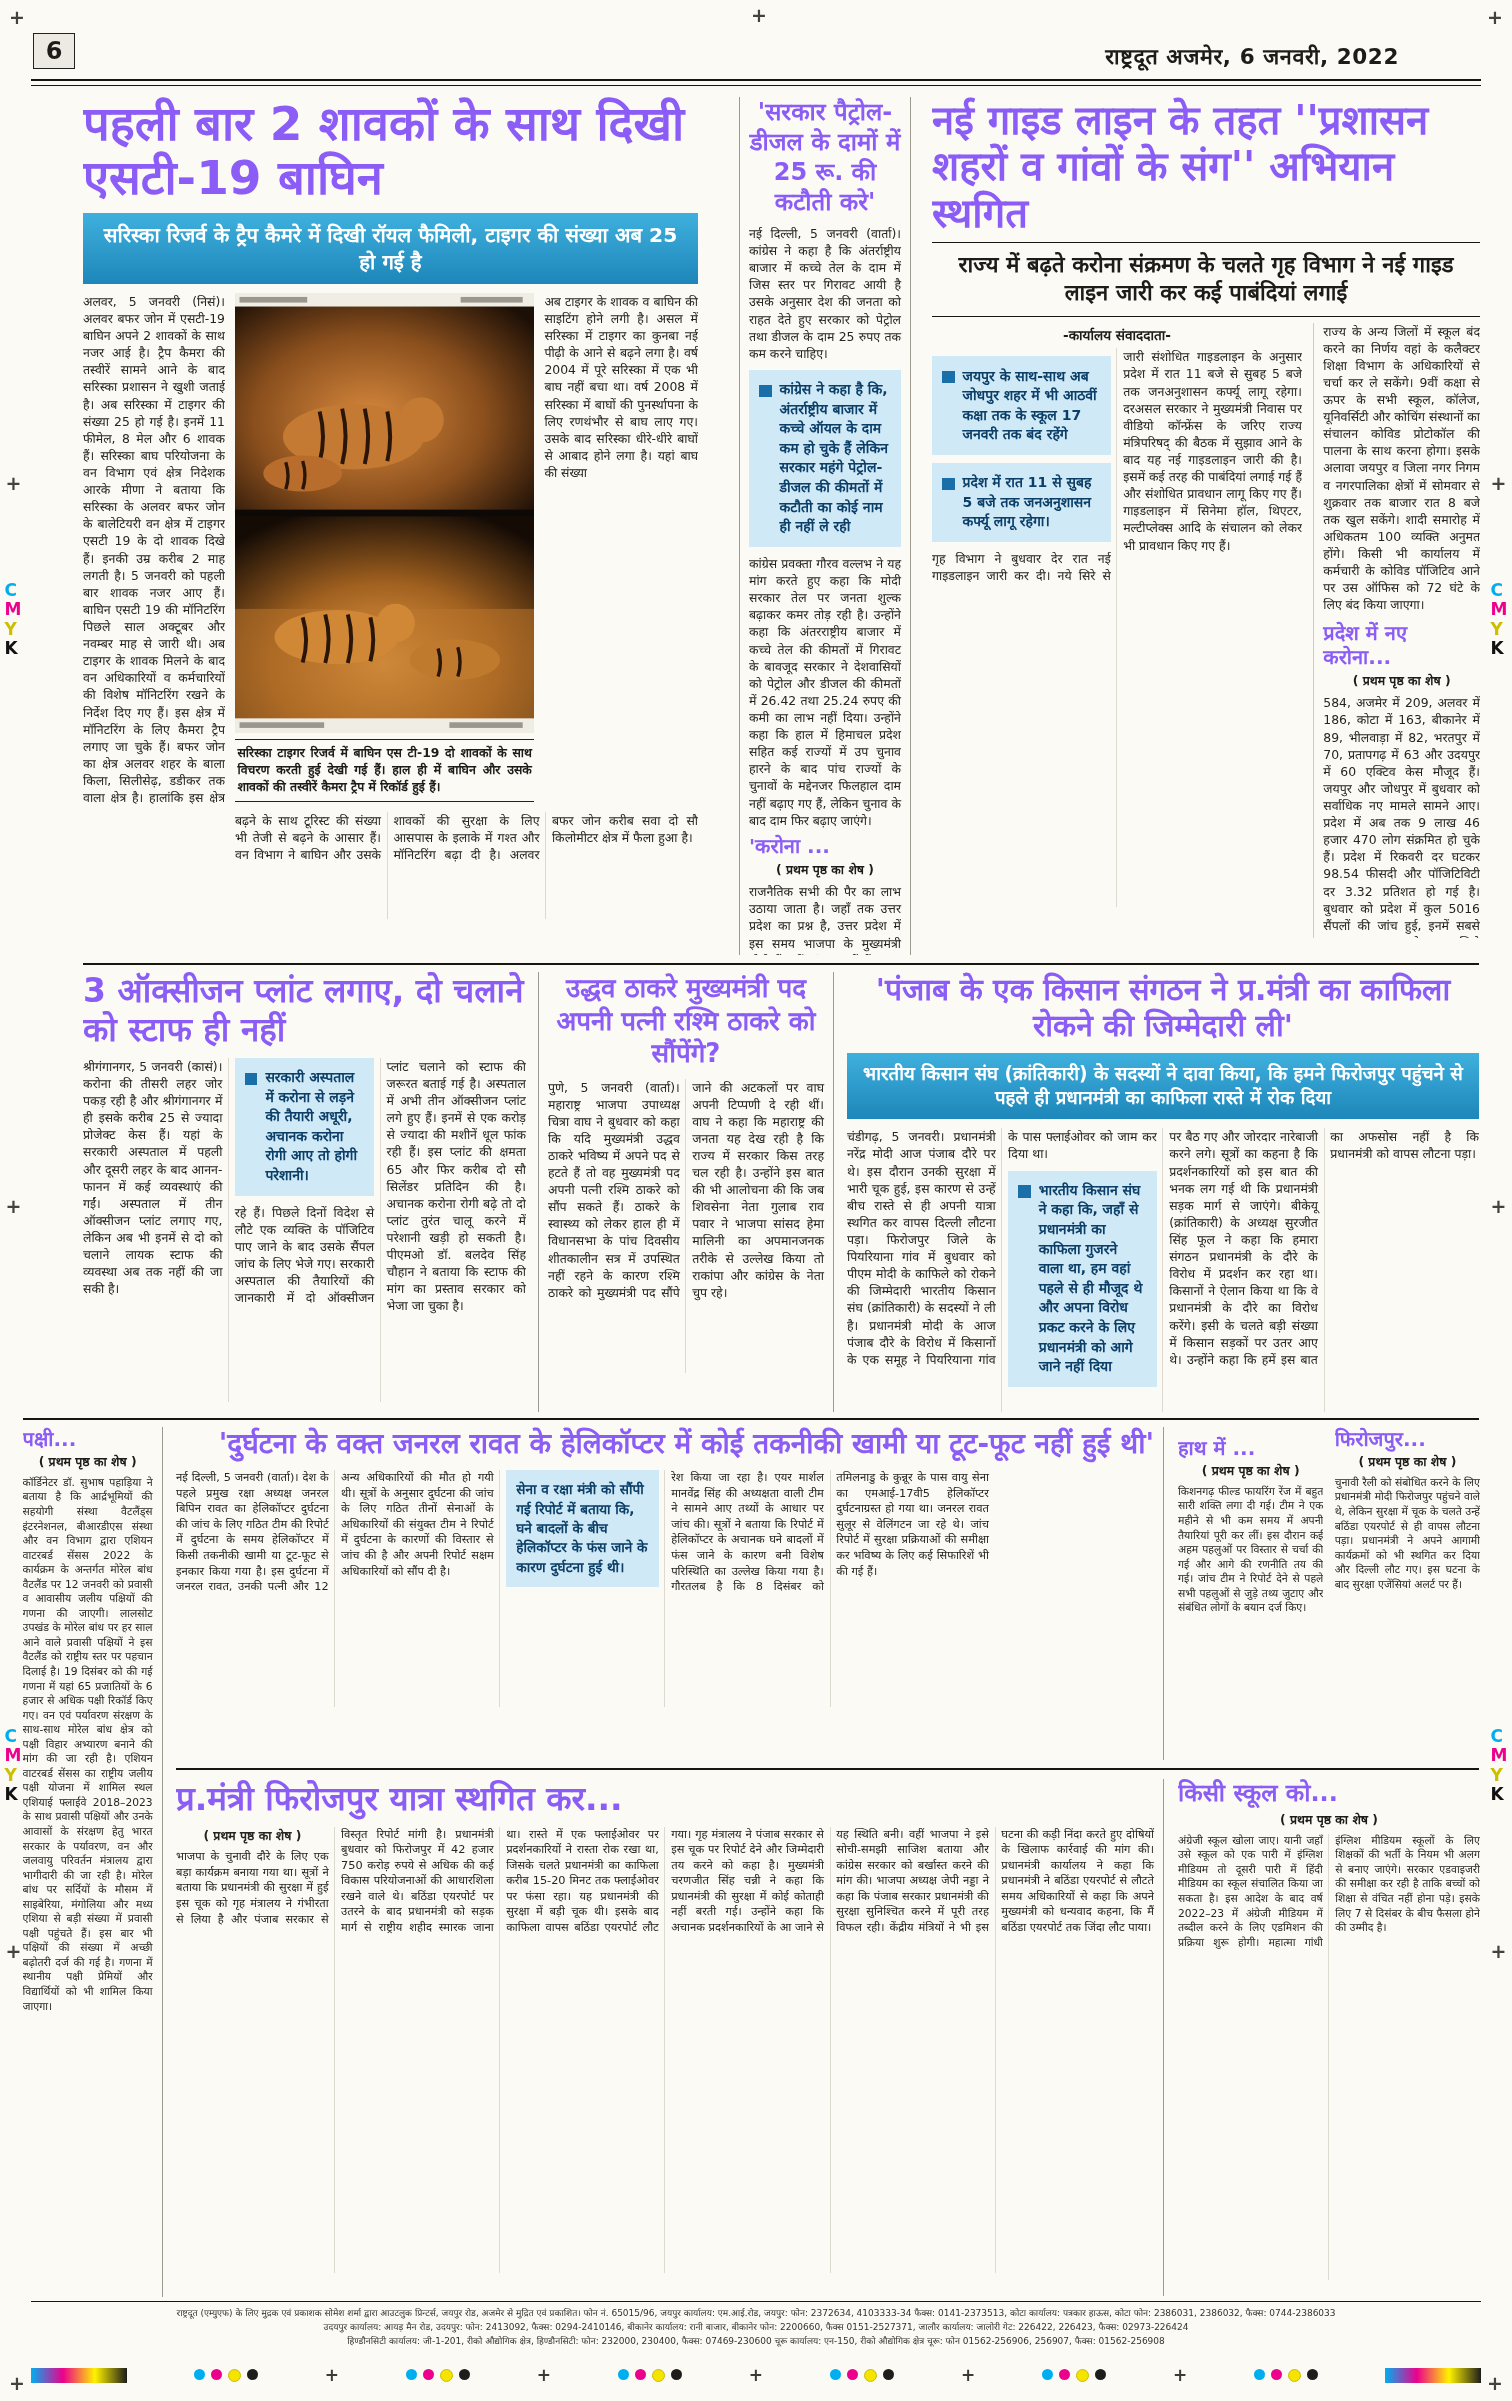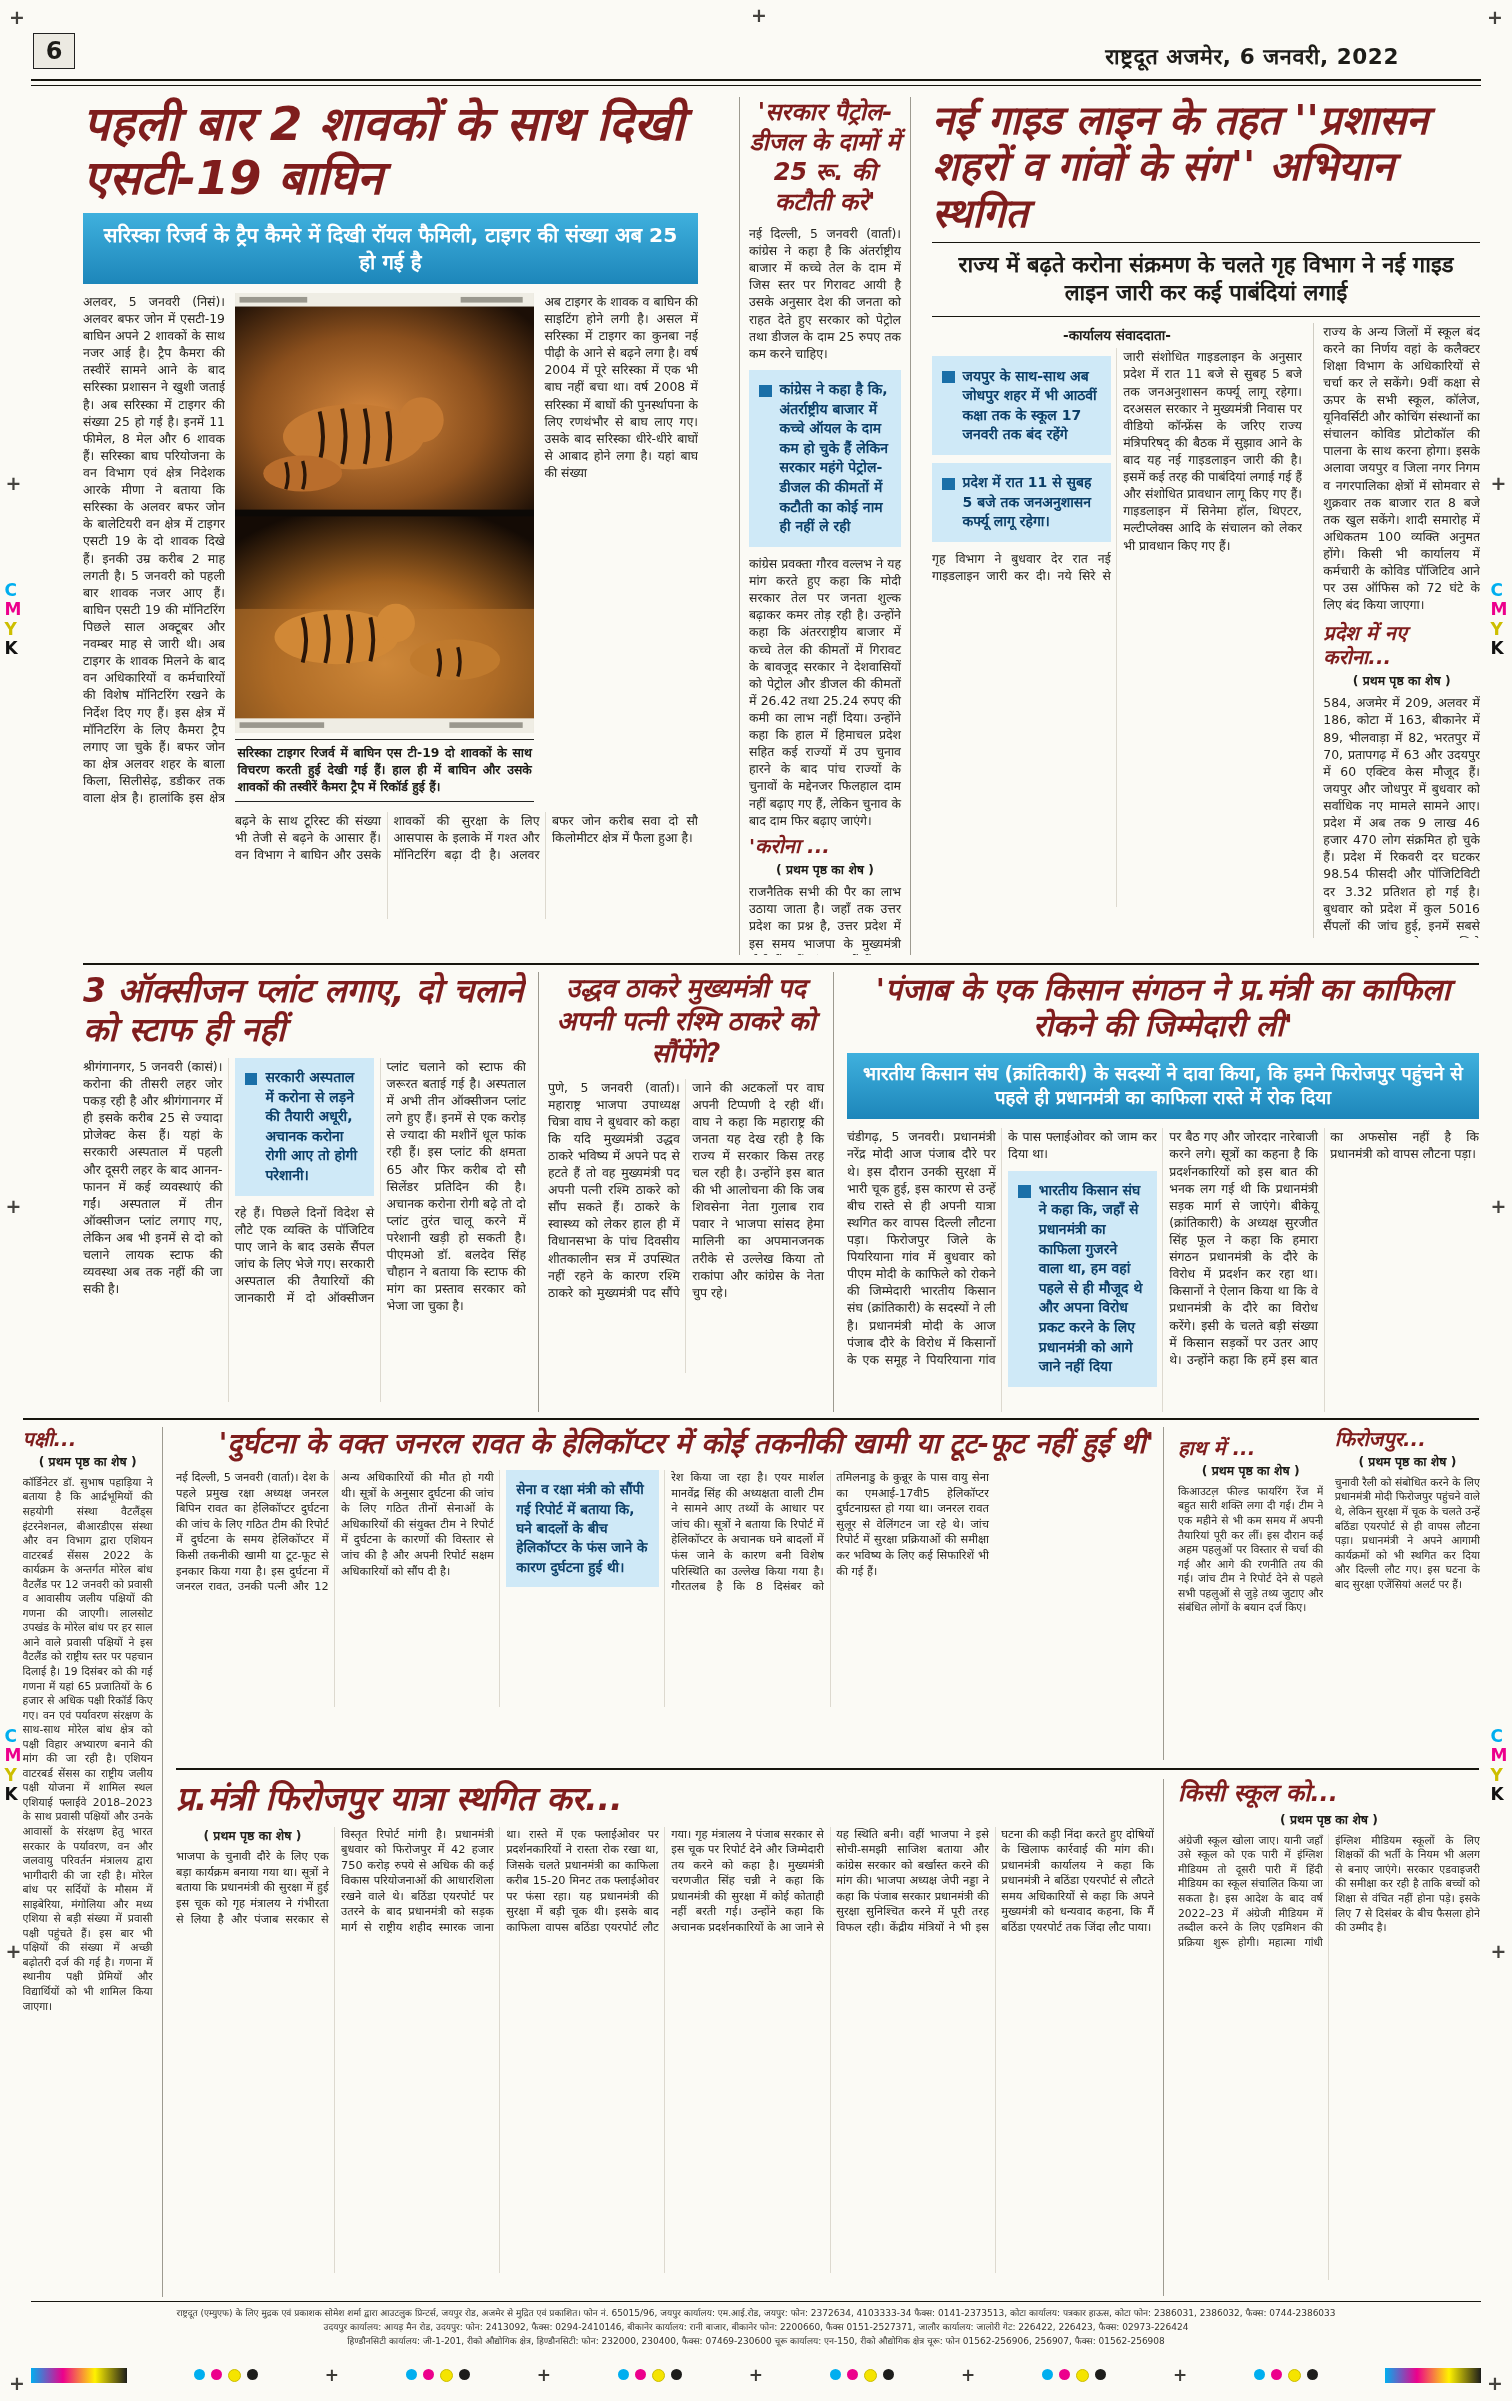--- a/index.html
+++ b/index.html
@@ -13,21 +13,21 @@
   .pgnum{position:absolute;left:33px;top:33px;width:40px;height:34px;border:1.7px solid #222;
          background:#eceae2;display:flex;align-items:center;justify-content:center;
          font-size:24px;font-weight:bold;}
   .masthead{position:absolute;right:113px;top:41px;font-size:21.5px;font-weight:bold;letter-spacing:0.6px;}
   .hrule{position:absolute;left:31px;right:31px;border-top:2.3px solid #17160f;}
   .hrule.thin{border-top-width:1.1px;}
   
   .art{position:absolute;overflow:hidden;}
   .vr-l{border-left:1.1px solid #9d9a90;padding-left:9px;}
   .vr-r{border-right:1.1px solid #9d9a90;padding-right:9px;}
-  h1,h2,h3{margin:0;font-weight:800;color:#7f1d1d;font-style:italic;}
+  h1,h2,h3{margin:0;font-weight:800;color:#8b5cf6;}
   .h-tiger{font-size:47px;line-height:1.14;}
   .h-guideline{font-size:40px;line-height:1.16;}
   .h-petrol{font-size:24px;line-height:1.25;text-align:center;}
   .h-oxygen{font-size:33px;line-height:1.18;}
   .h-uddhav{font-size:26px;line-height:1.25;text-align:center;}
   .h-punjab{font-size:30px;line-height:1.2;text-align:center;}
   .h-heli{font-size:28px;line-height:1.22;text-align:right;}
   .h-pm{font-size:33px;line-height:1.2;}
   .h-sec{font-size:20px;line-height:1.2;margin:5.6px 0 2.3px 0;}
   .h-school{font-size:24px;line-height:1.2;margin:0 0 3.4px 0;}
@@ -258,21 +258,21 @@
       <div class="plainbox">सेना व रक्षा मंत्री को सौंपी गई रिपोर्ट में बताया कि, घने बादलों के बीच हेलिकॉप्टर के फंस जाने के कारण दुर्घटना हुई थी।</div>
       <p style="margin:0">रेश किया जा रहा है। एयर मार्शल मानवेंद्र सिंह की अध्यक्षता वाली टीम ने सामने आए तथ्यों के आधार पर जांच की। सूत्रों ने बताया कि रिपोर्ट में हेलिकॉप्टर के अचानक घने बादलों में फंस जाने के कारण बनी विशेष परिस्थिति का उल्लेख किया गया है। गौरतलब है कि 8 दिसंबर को तमिलनाडु के कुन्नूर के पास वायु सेना का एमआई-17वी5 हेलिकॉप्टर दुर्घटनाग्रस्त हो गया था। जनरल रावत सुलूर से वेलिंगटन जा रहे थे। जांच रिपोर्ट में सुरक्षा प्रक्रियाओं की समीक्षा कर भविष्य के लिए कई सिफारिशें भी की गई हैं।</p>
     </div>
   </div>
 
   <div class="art" style="left:1178px;top:1427px;width:302px;height:333px">
     <div class="r3-flex">
       <div class="r3-col">
         <h3 class="h-sec" style="margin-top:9px">हाथ में ...</h3>
         <div class="cont">( प्रथम पृष्ठ का शेष )</div>
-        <p class="body small" style="margin:0">किआउटल़ फील्ड फायरिंग रेंज में बहुत सारी शक्ति लगा दी गई। टीम ने एक महीने से भी कम समय में अपनी तैयारियां पूरी कर लीं। इस दौरान कई अहम पहलुओं पर विस्तार से चर्चा की गई और आगे की रणनीति तय की गई। जांच टीम ने रिपोर्ट देने से पहले सभी पहलुओं से जुड़े तथ्य जुटाए और संबंधित लोगों के बयान दर्ज किए।</p>
+        <p class="body small" style="margin:0">किशनगढ़ फील्ड फायरिंग रेंज में बहुत सारी शक्ति लगा दी गई। टीम ने एक महीने से भी कम समय में अपनी तैयारियां पूरी कर लीं। इस दौरान कई अहम पहलुओं पर विस्तार से चर्चा की गई और आगे की रणनीति तय की गई। जांच टीम ने रिपोर्ट देने से पहले सभी पहलुओं से जुड़े तथ्य जुटाए और संबंधित लोगों के बयान दर्ज किए।</p>
       </div>
       <div class="r3-col">
         <h3 class="h-sec" style="margin-top:0">फिरोजपुर...</h3>
         <div class="cont">( प्रथम पृष्ठ का शेष )</div>
         <p class="body small" style="margin:0">चुनावी रैली को संबोधित करने के लिए प्रधानमंत्री मोदी फिरोजपुर पहुंचने वाले थे, लेकिन सुरक्षा में चूक के चलते उन्हें बठिंडा एयरपोर्ट से ही वापस लौटना पड़ा। प्रधानमंत्री ने अपने आगामी कार्यक्रमों को भी स्थगित कर दिया और दिल्ली लौट गए। इस घटना के बाद सुरक्षा एजेंसियां अलर्ट पर हैं।</p>
       </div>
     </div>
   </div>
 
   <div class="hrule" style="top:1768px;left:176px;right:33px"></div>

